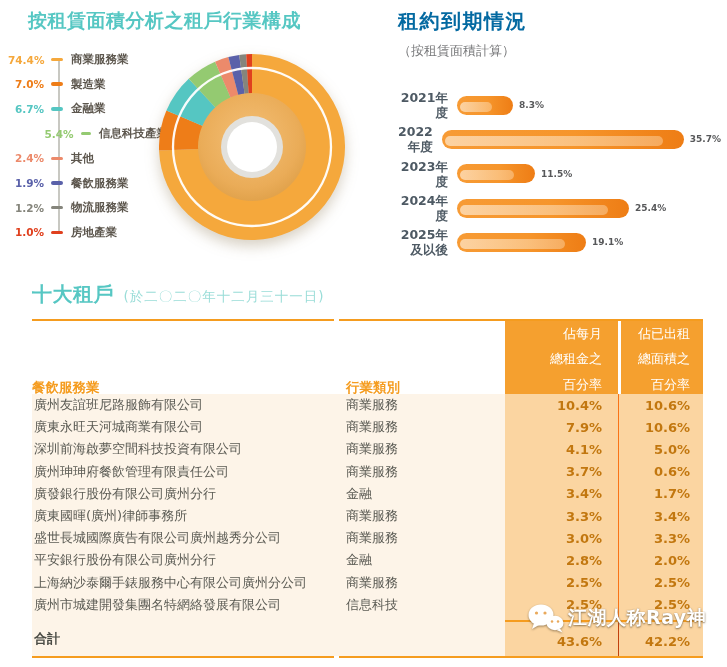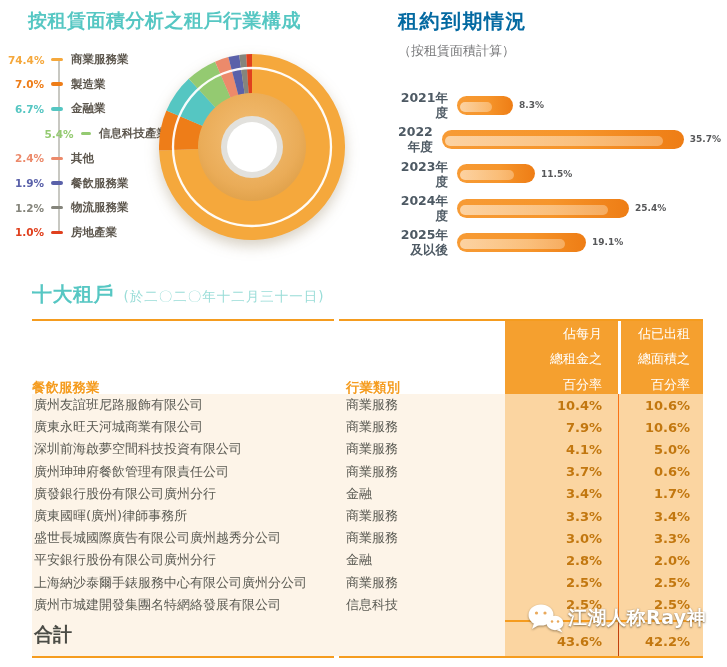--- a/index.html
+++ b/index.html
@@ -62,21 +62,21 @@
   .td1 { padding-left:2px; }
   .td2 { padding-left:12px; }
   .td3,.td4 { background:#FBD5A1; font-size:13px; font-weight:bold; color:#C2770F;
               height:100%; display:flex; align-items:center; justify-content:flex-end;
               padding-right:16px; }
   .td4 { border-left:1px solid #f97316; padding-right:13px; }
   .trow-total { height:40px; position:relative; }
   .total-line { position:absolute; top:4px; left:473px; width:198px; height:2px;
                 background:#F59C1F; z-index:2; }
   .tt1 { background:#FDF4E8; display:flex; align-items:flex-end; padding:0 0 8px 2px;
-         font-size:19px; font-weight:bold; color:#4B4C46; }
+         font-size:13px; font-weight:bold; color:#4B4C46; }
   .tt2 { background:#FDF4E8; }
   .tt3,.tt4 { background:#FBD5A1; display:flex; align-items:flex-end; justify-content:flex-end;
               padding:0 16px 7px 0; font-size:13px; font-weight:bold; color:#C2770F; }
   .tt4 { border-left:1px solid #c2410c; padding-right:13px; }
 
   
   .watermark { position:absolute; left:528px; top:603px; display:flex; align-items:center;
                z-index:5; color:#fff; font-weight:bold; font-size:19px; letter-spacing:.5px;
                text-shadow:0 1px 2px rgba(115,92,58,.8), 0 0 1px rgba(120,100,70,.6); }
   .wm-icon { margin-right:4px; filter:drop-shadow(0 1px 1px rgba(115,92,58,.7)); }

